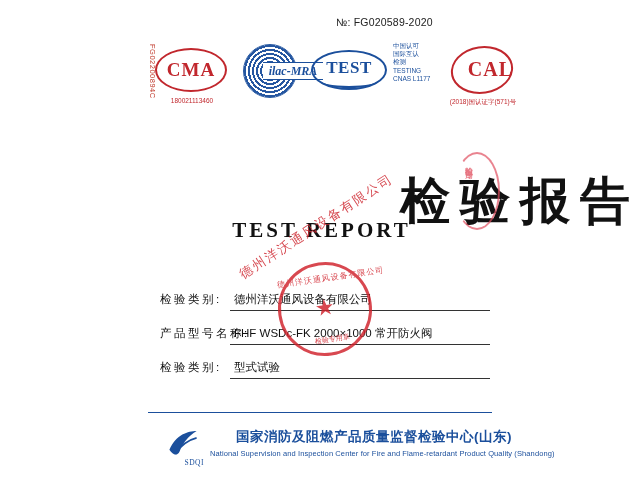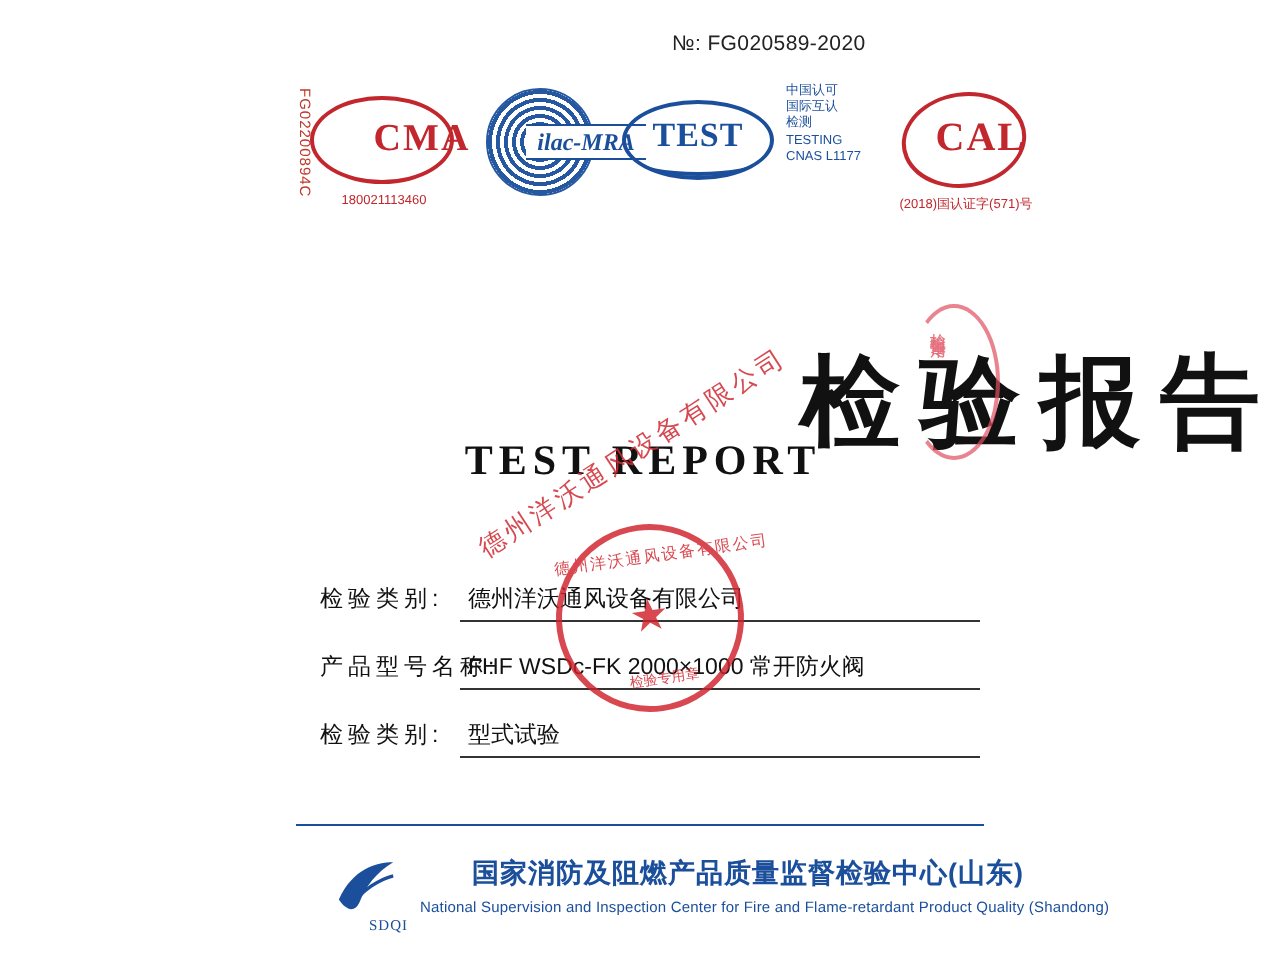--- a/index.html
+++ b/index.html
@@ -77,21 +77,20 @@
   .cma-text {
     position: absolute;
     left: 0; top: 17px;
     width: 72px;
     text-align: center;
     font-family: "Liberation Serif", serif;
     font-weight: bold;
     font-size: 19px;
     color: #c1272d;
     letter-spacing: 1px;
-    margin-left: 20px;
   }
   .cma-sub {
     position: absolute;
     left: -2px; top: 55px;
     width: 78px;
     text-align: center;
     font-size: 6.5px;
     color: #c1272d;
     white-space: nowrap;
   }

